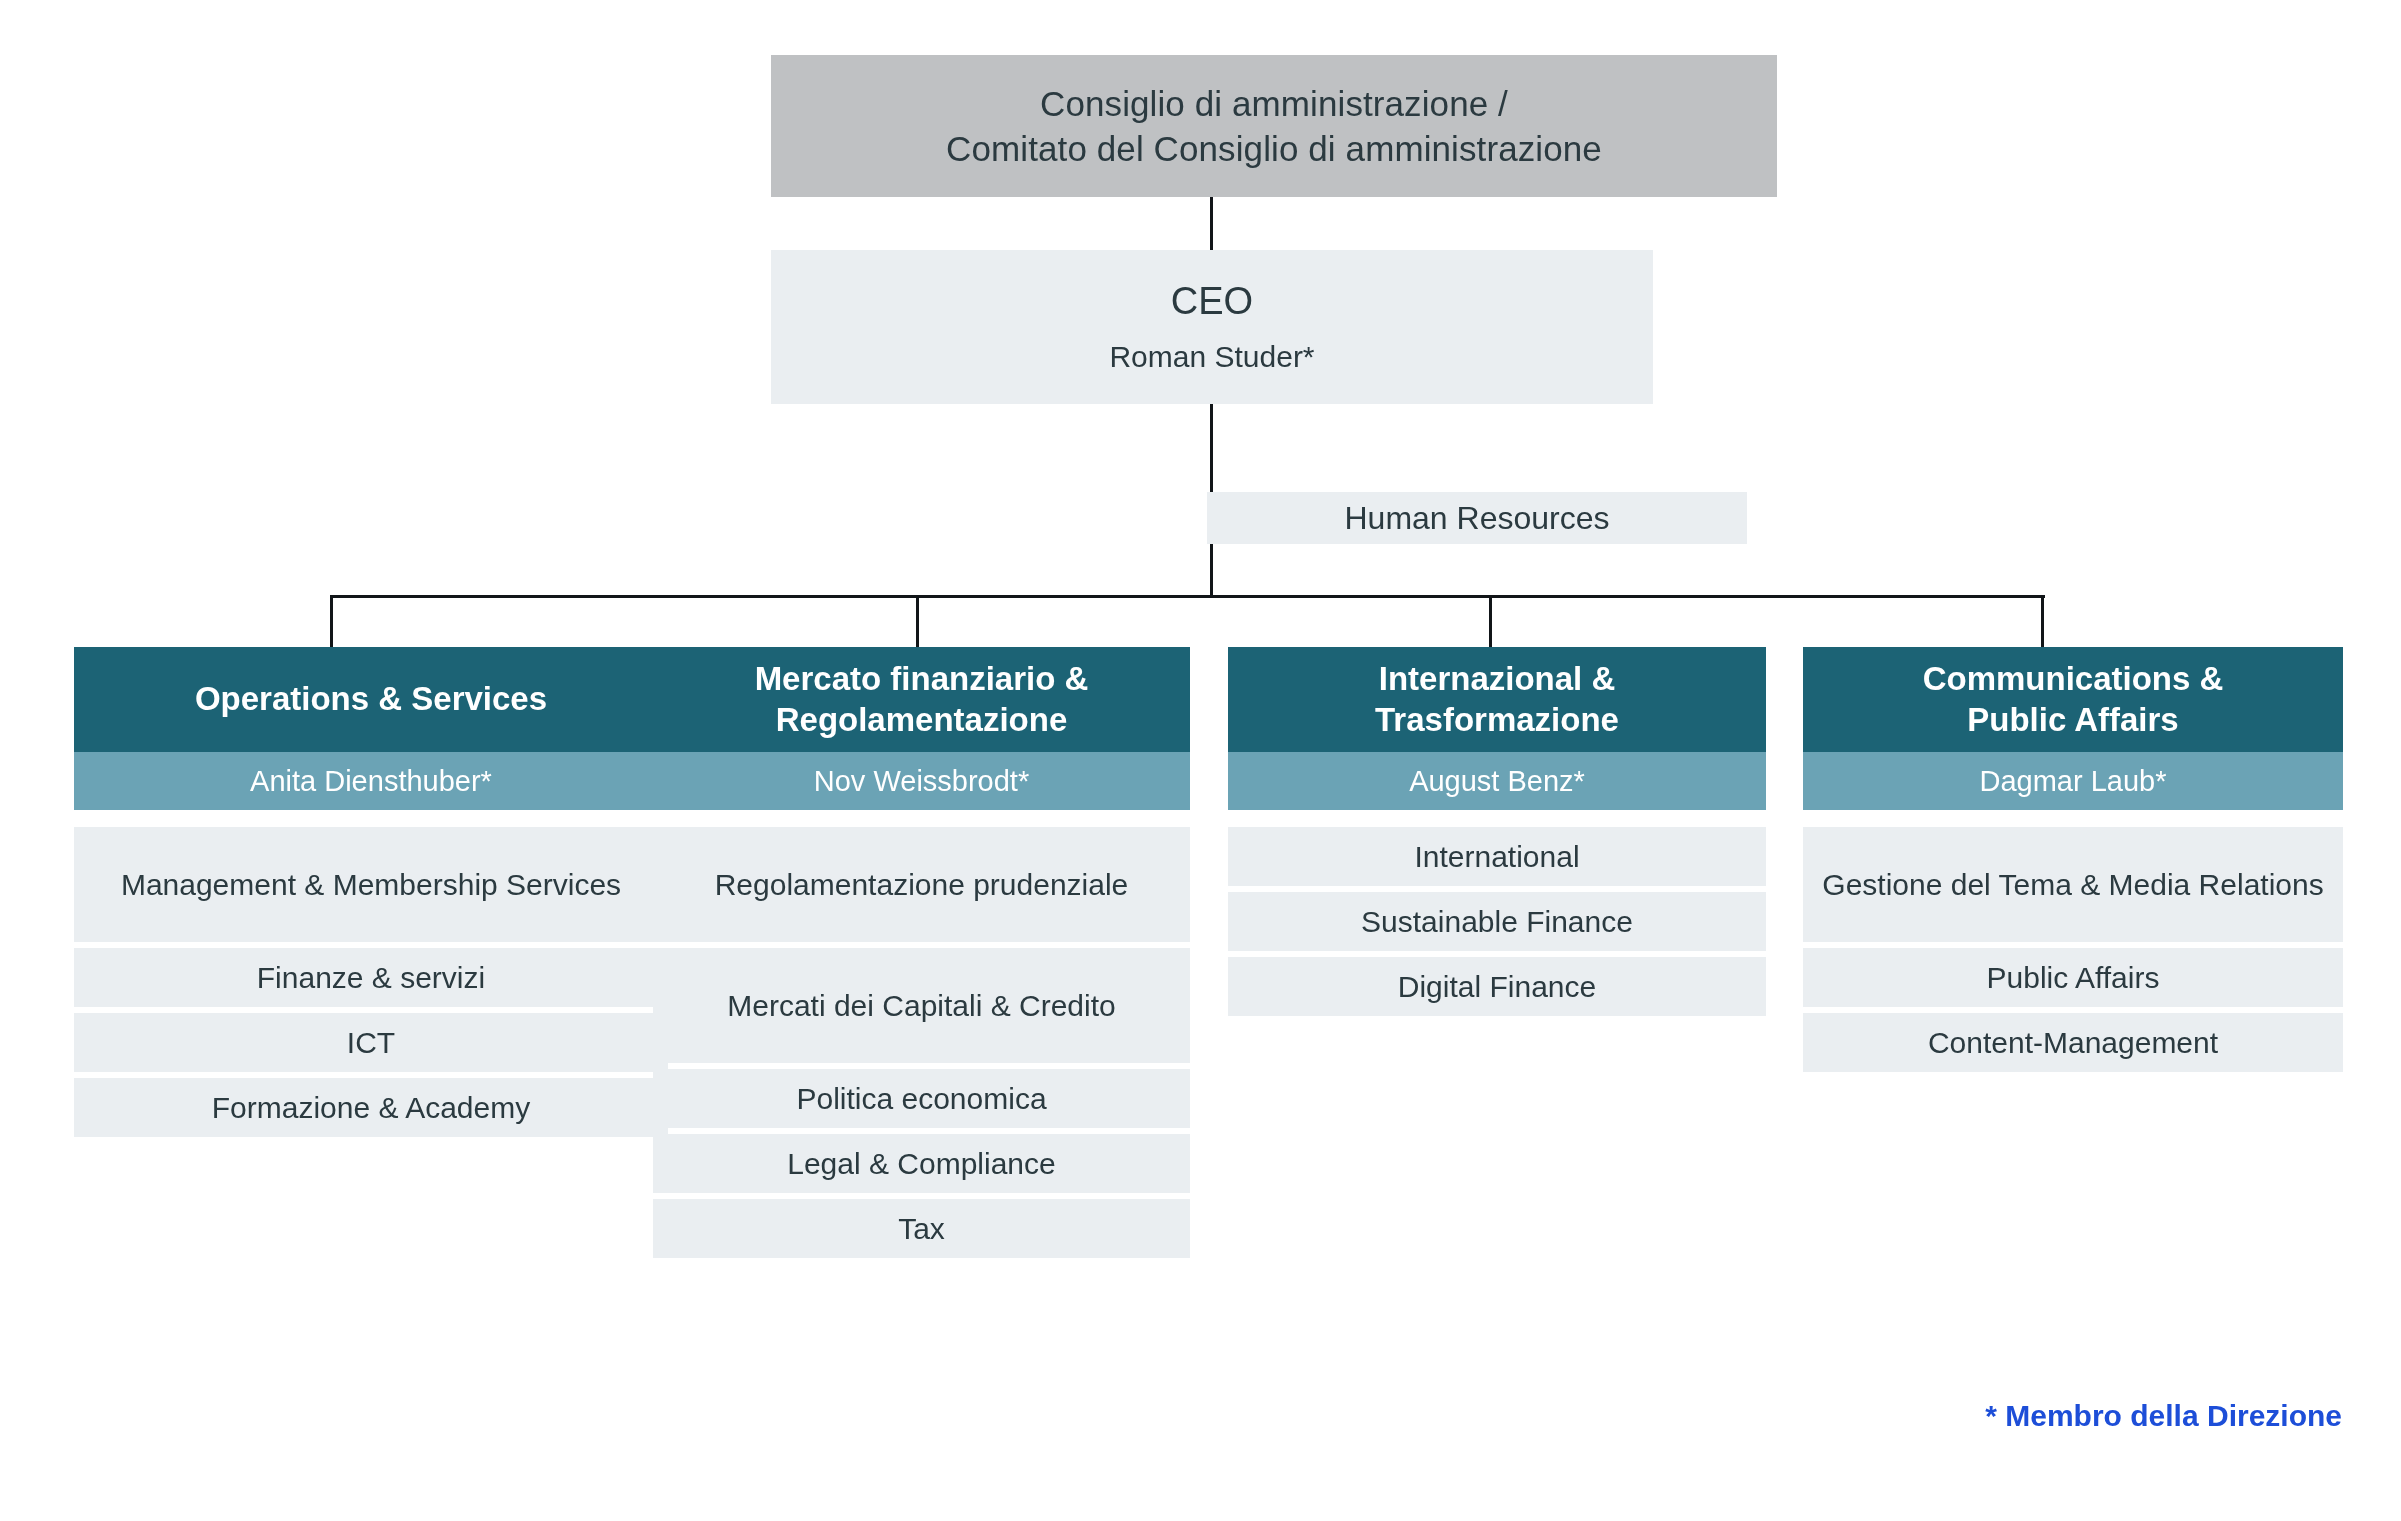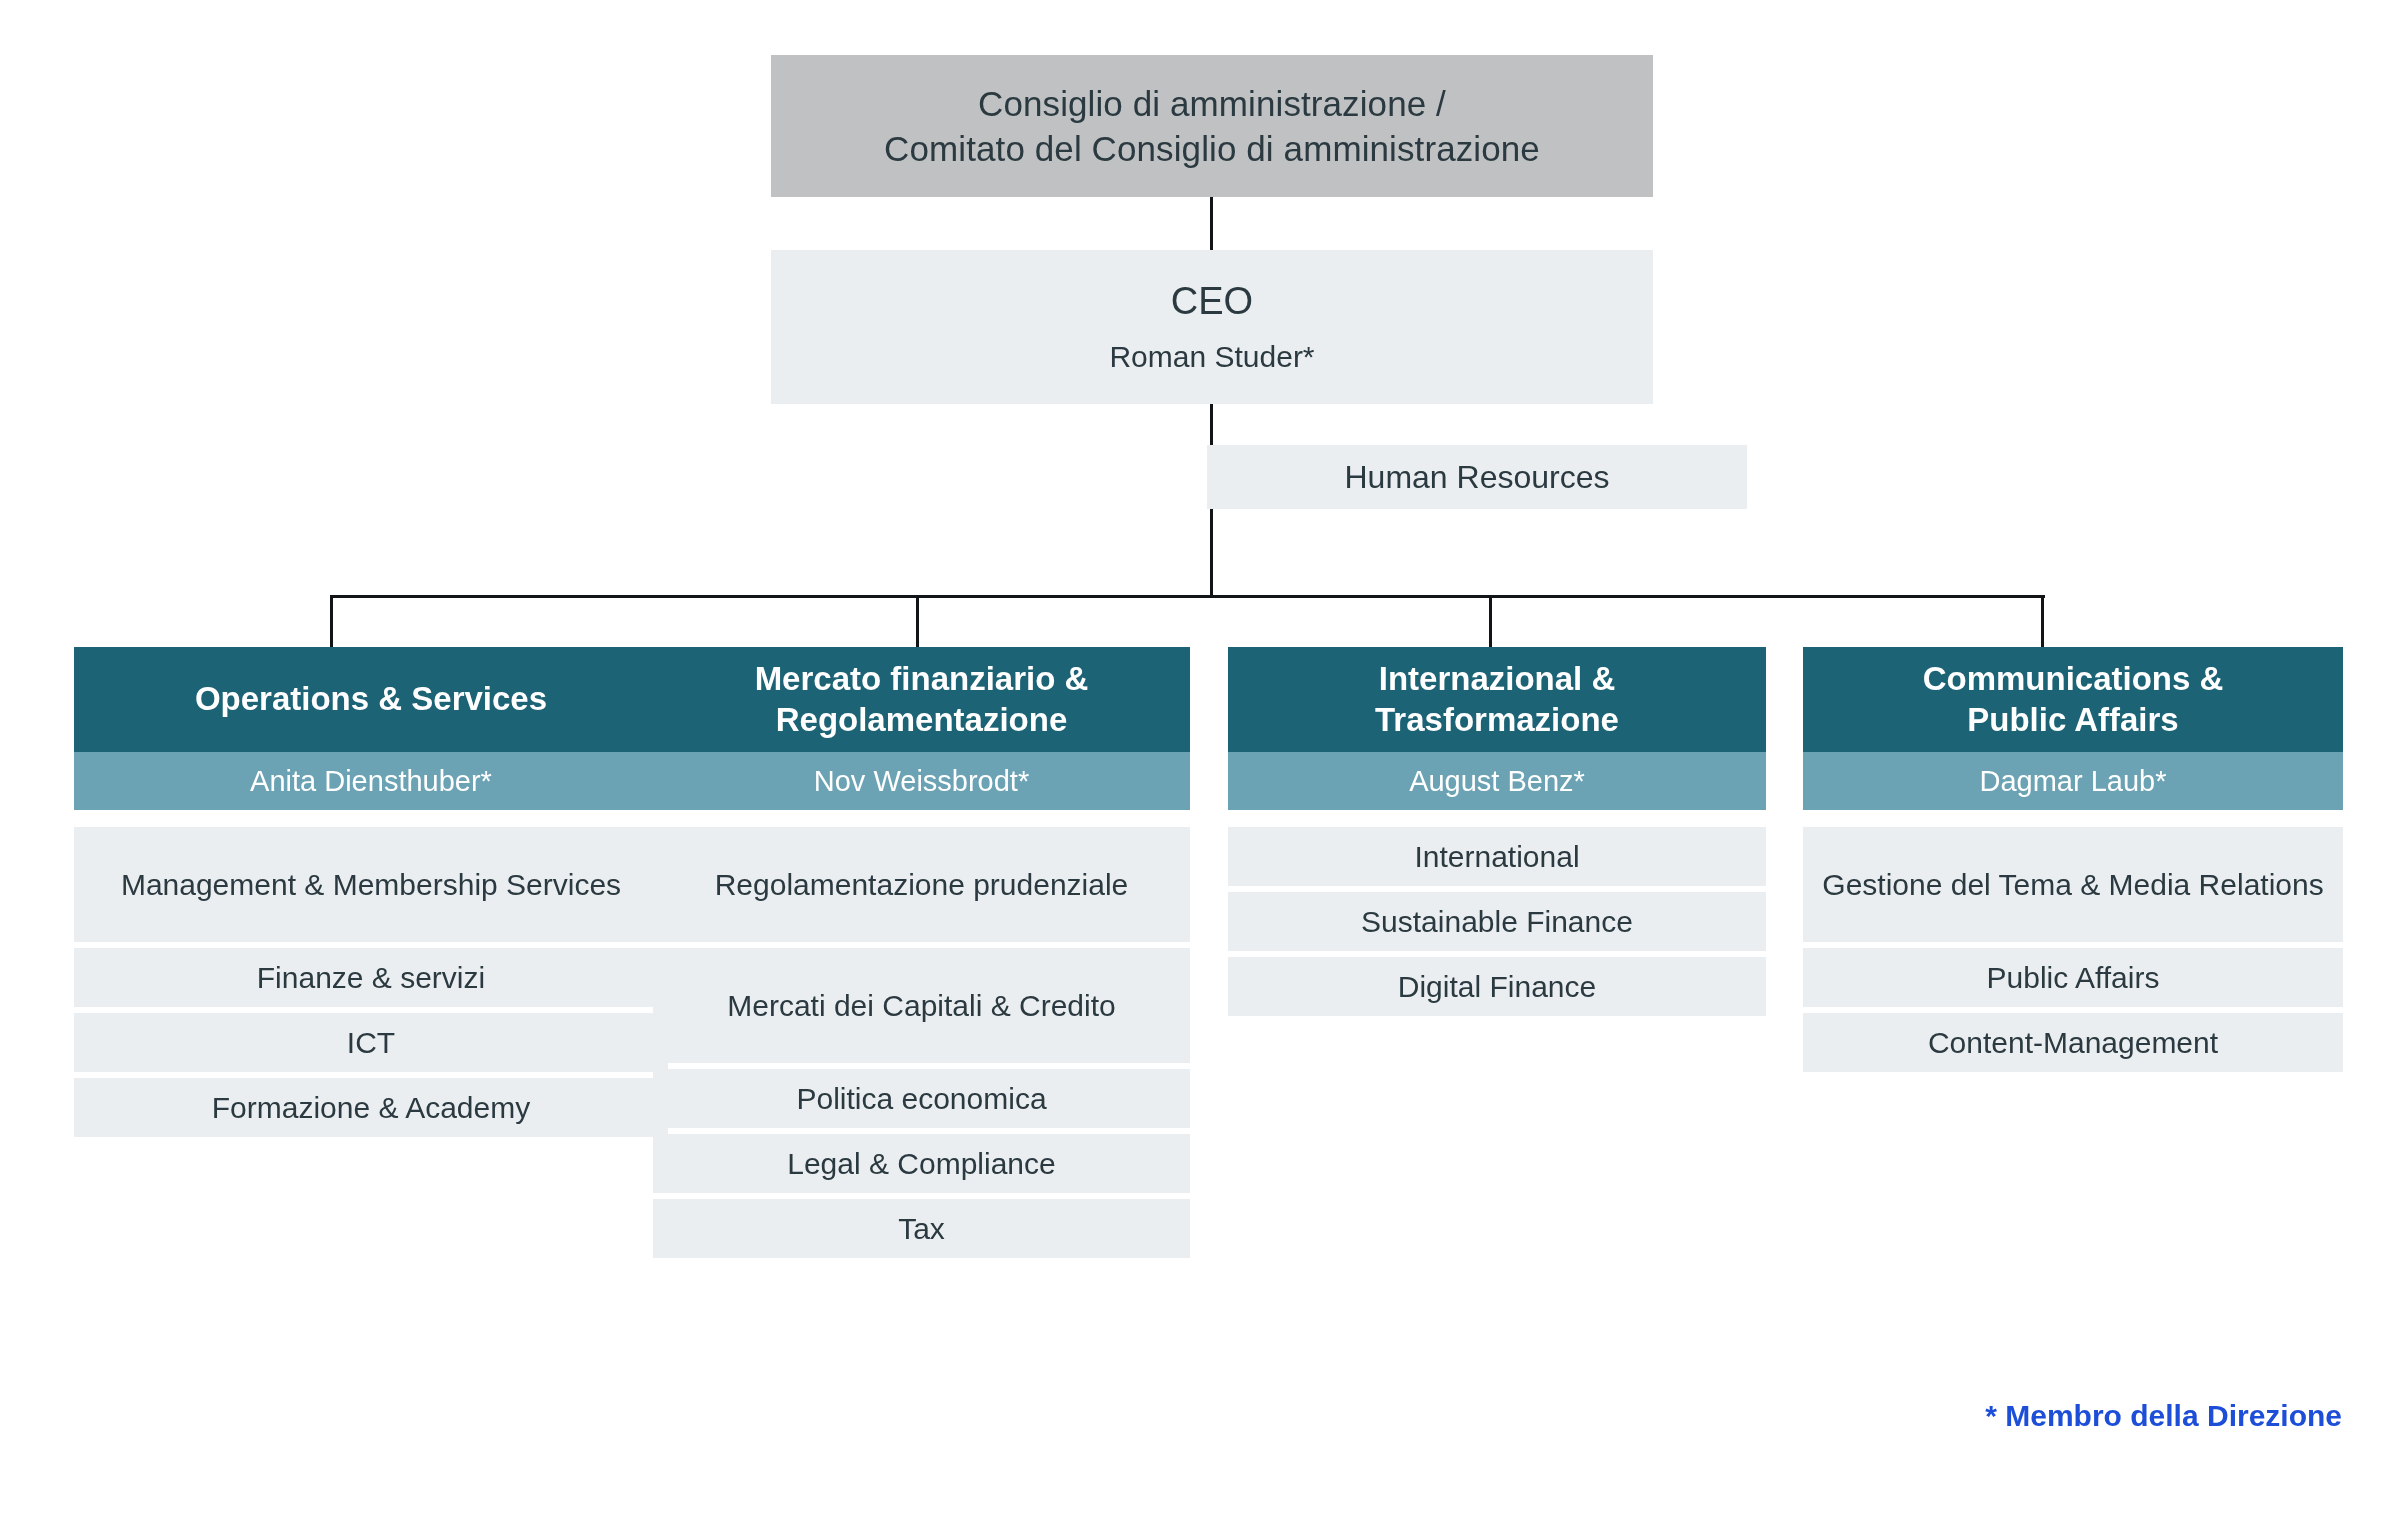--- a/index.html
+++ b/index.html
@@ -6,38 +6,38 @@
   body{
     width:2401px;height:1521px;position:relative;overflow:hidden;
     font-family:"Liberation Sans","DejaVu Sans",sans-serif;
     color:#2b3a40;
     -webkit-font-smoothing:antialiased;
   }
   .chart{position:absolute;inset:0;}
 
   
   .board-box{
-    position:absolute;left:771px;top:55px;width:882px;height:142px;
+    position:absolute;left:771px;top:55px;width:1006px;height:142px;
     background:#bfc1c3;
     display:flex;flex-direction:column;align-items:center;justify-content:center;
     text-align:center;line-height:1.30;
   }
   .board-line{font-size:35px;color:#2b3a40;letter-spacing:0.1px;}
 
   .ceo-box{
     position:absolute;left:771px;top:250px;width:882px;height:154px;
     background:#eaeef1;
     display:flex;flex-direction:column;align-items:center;justify-content:center;
     text-align:center;
   }
   .ceo-title{font-size:38px;color:#2b3a40;margin-bottom:16.7px;text-align:right;}
   .ceo-name{font-size:30px;color:#2b3a40;}
 
   .hr-box{
-    position:absolute;left:1207px;top:445px;width:540px;height:64px;
+    position:absolute;left:1207px;top:492px;width:540px;height:52px;
     background:#eaeef1;
     display:flex;align-items:center;justify-content:center;
   }
   .hr-label{font-size:32px;color:#2b3a40;}
 
   
   .ln{position:absolute;background:#111518;}
   .v{width:3px;}
   .h{height:3px;}
 

